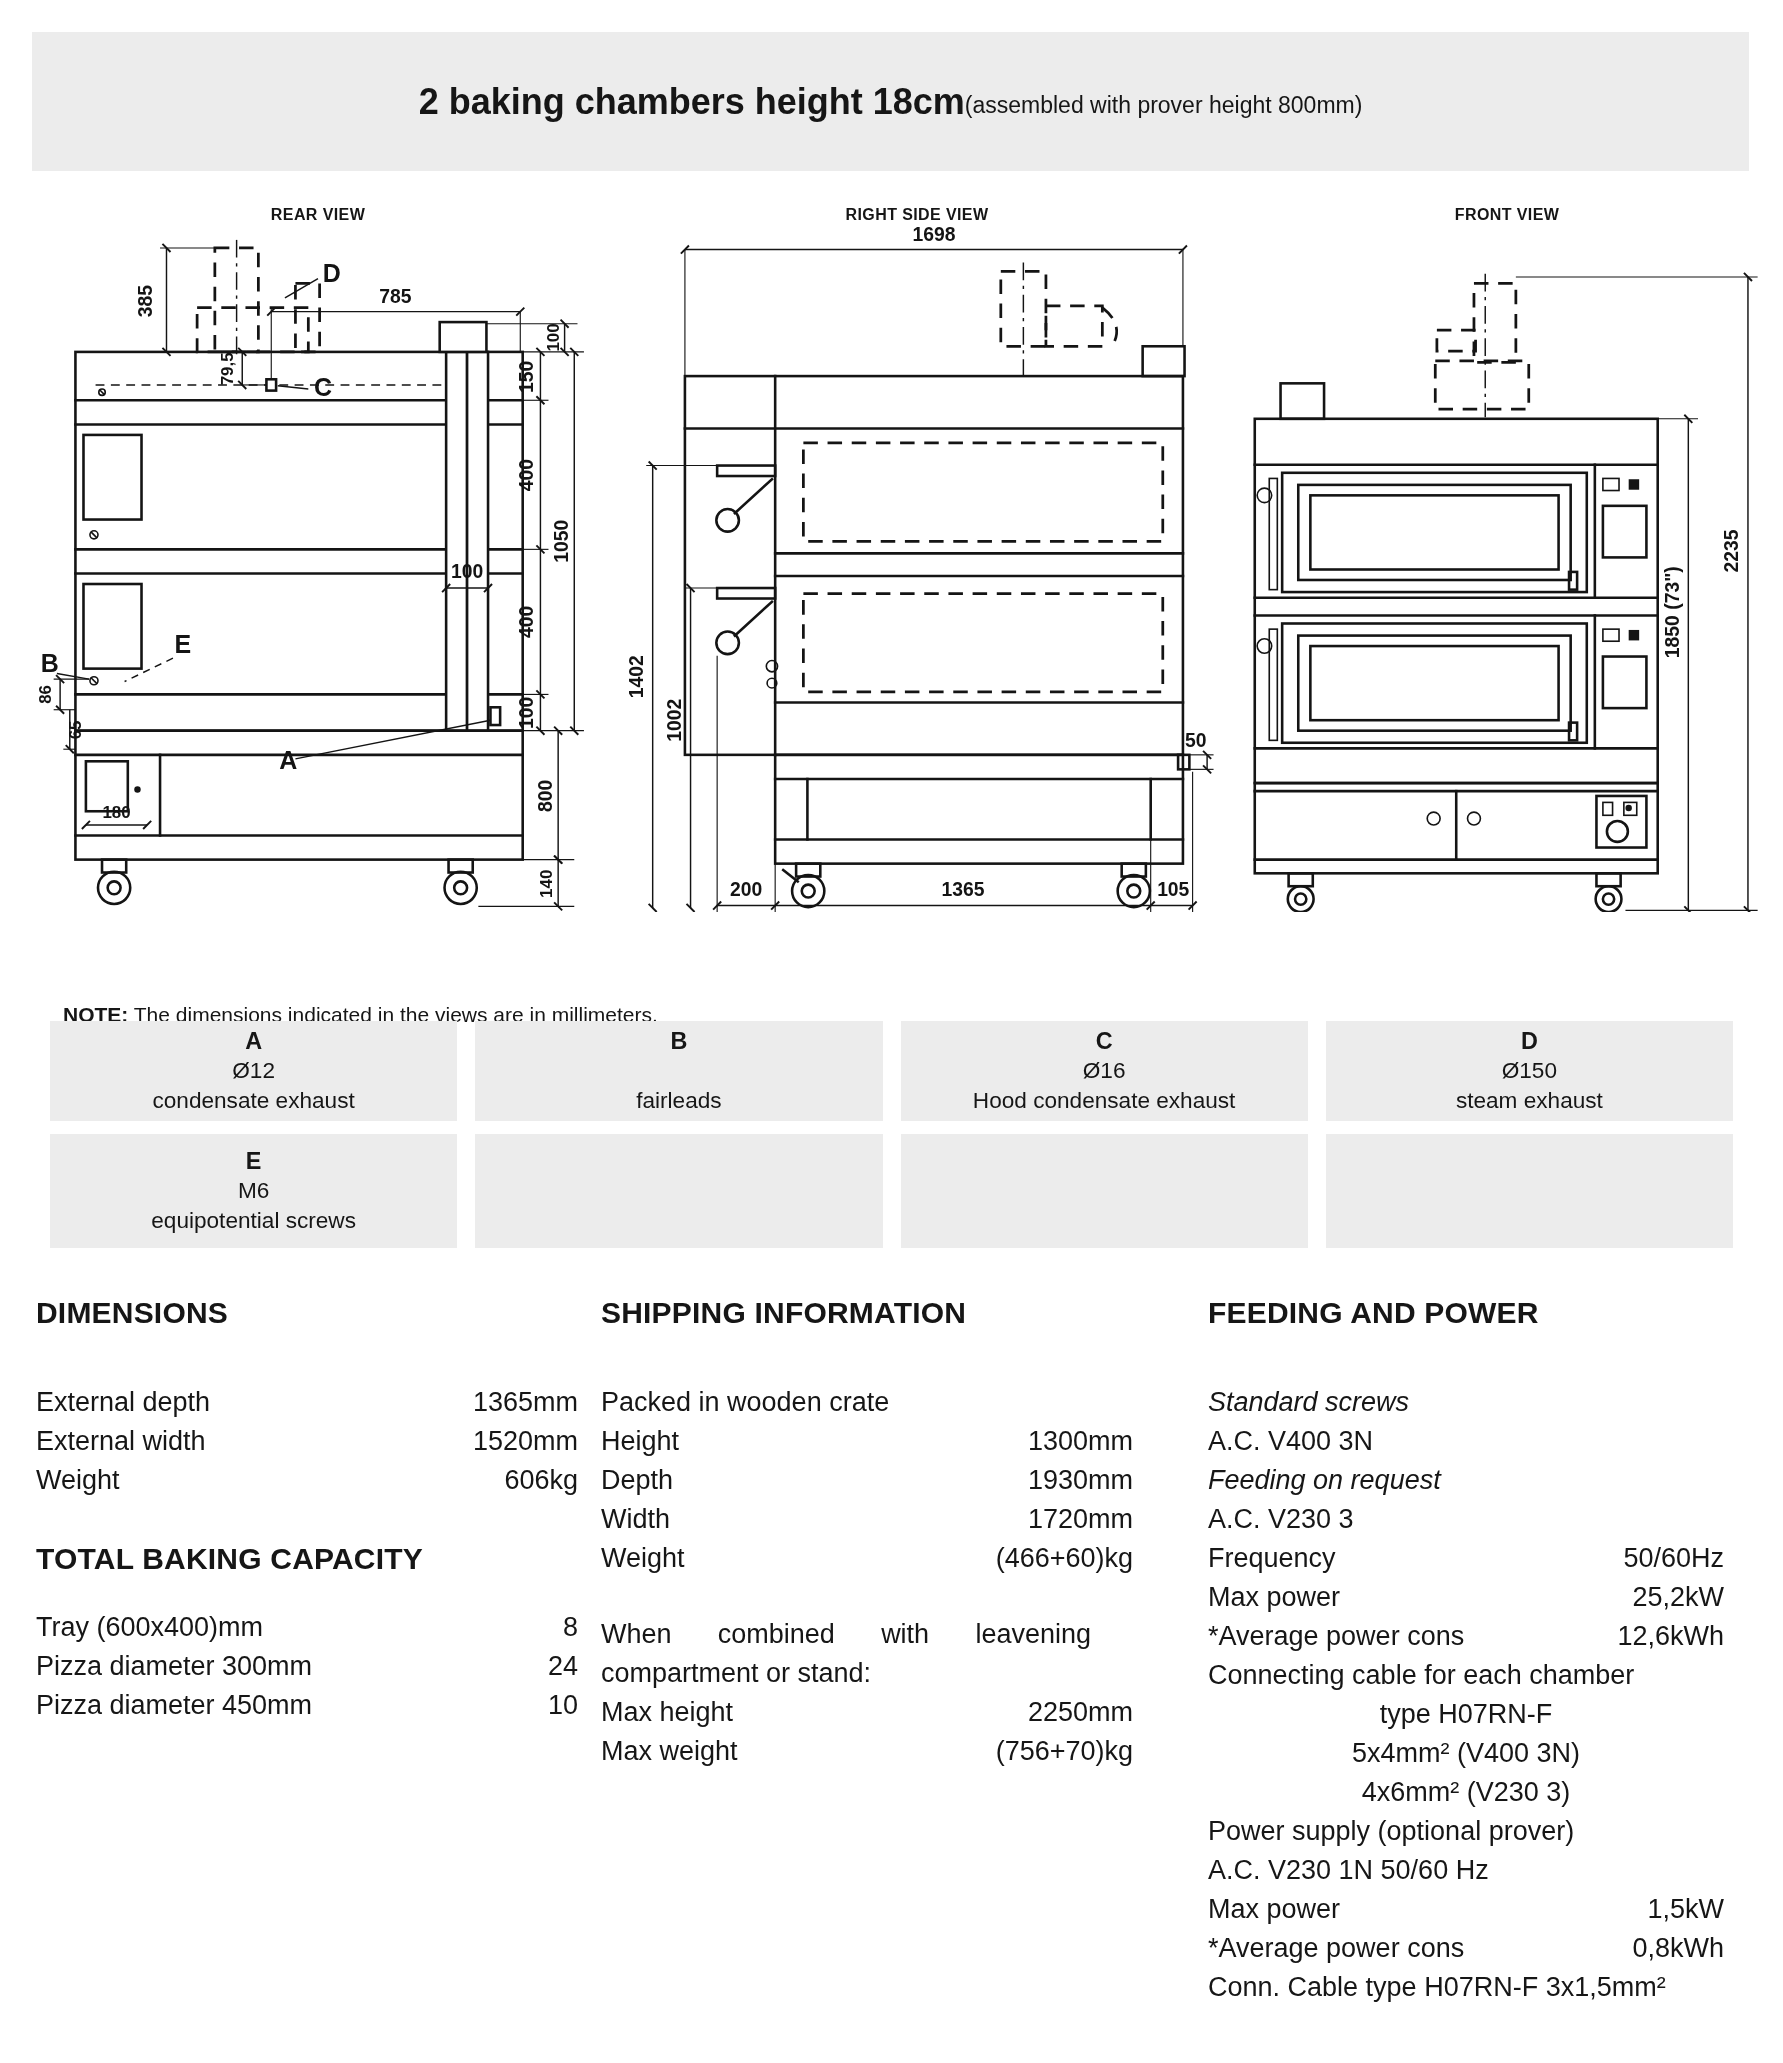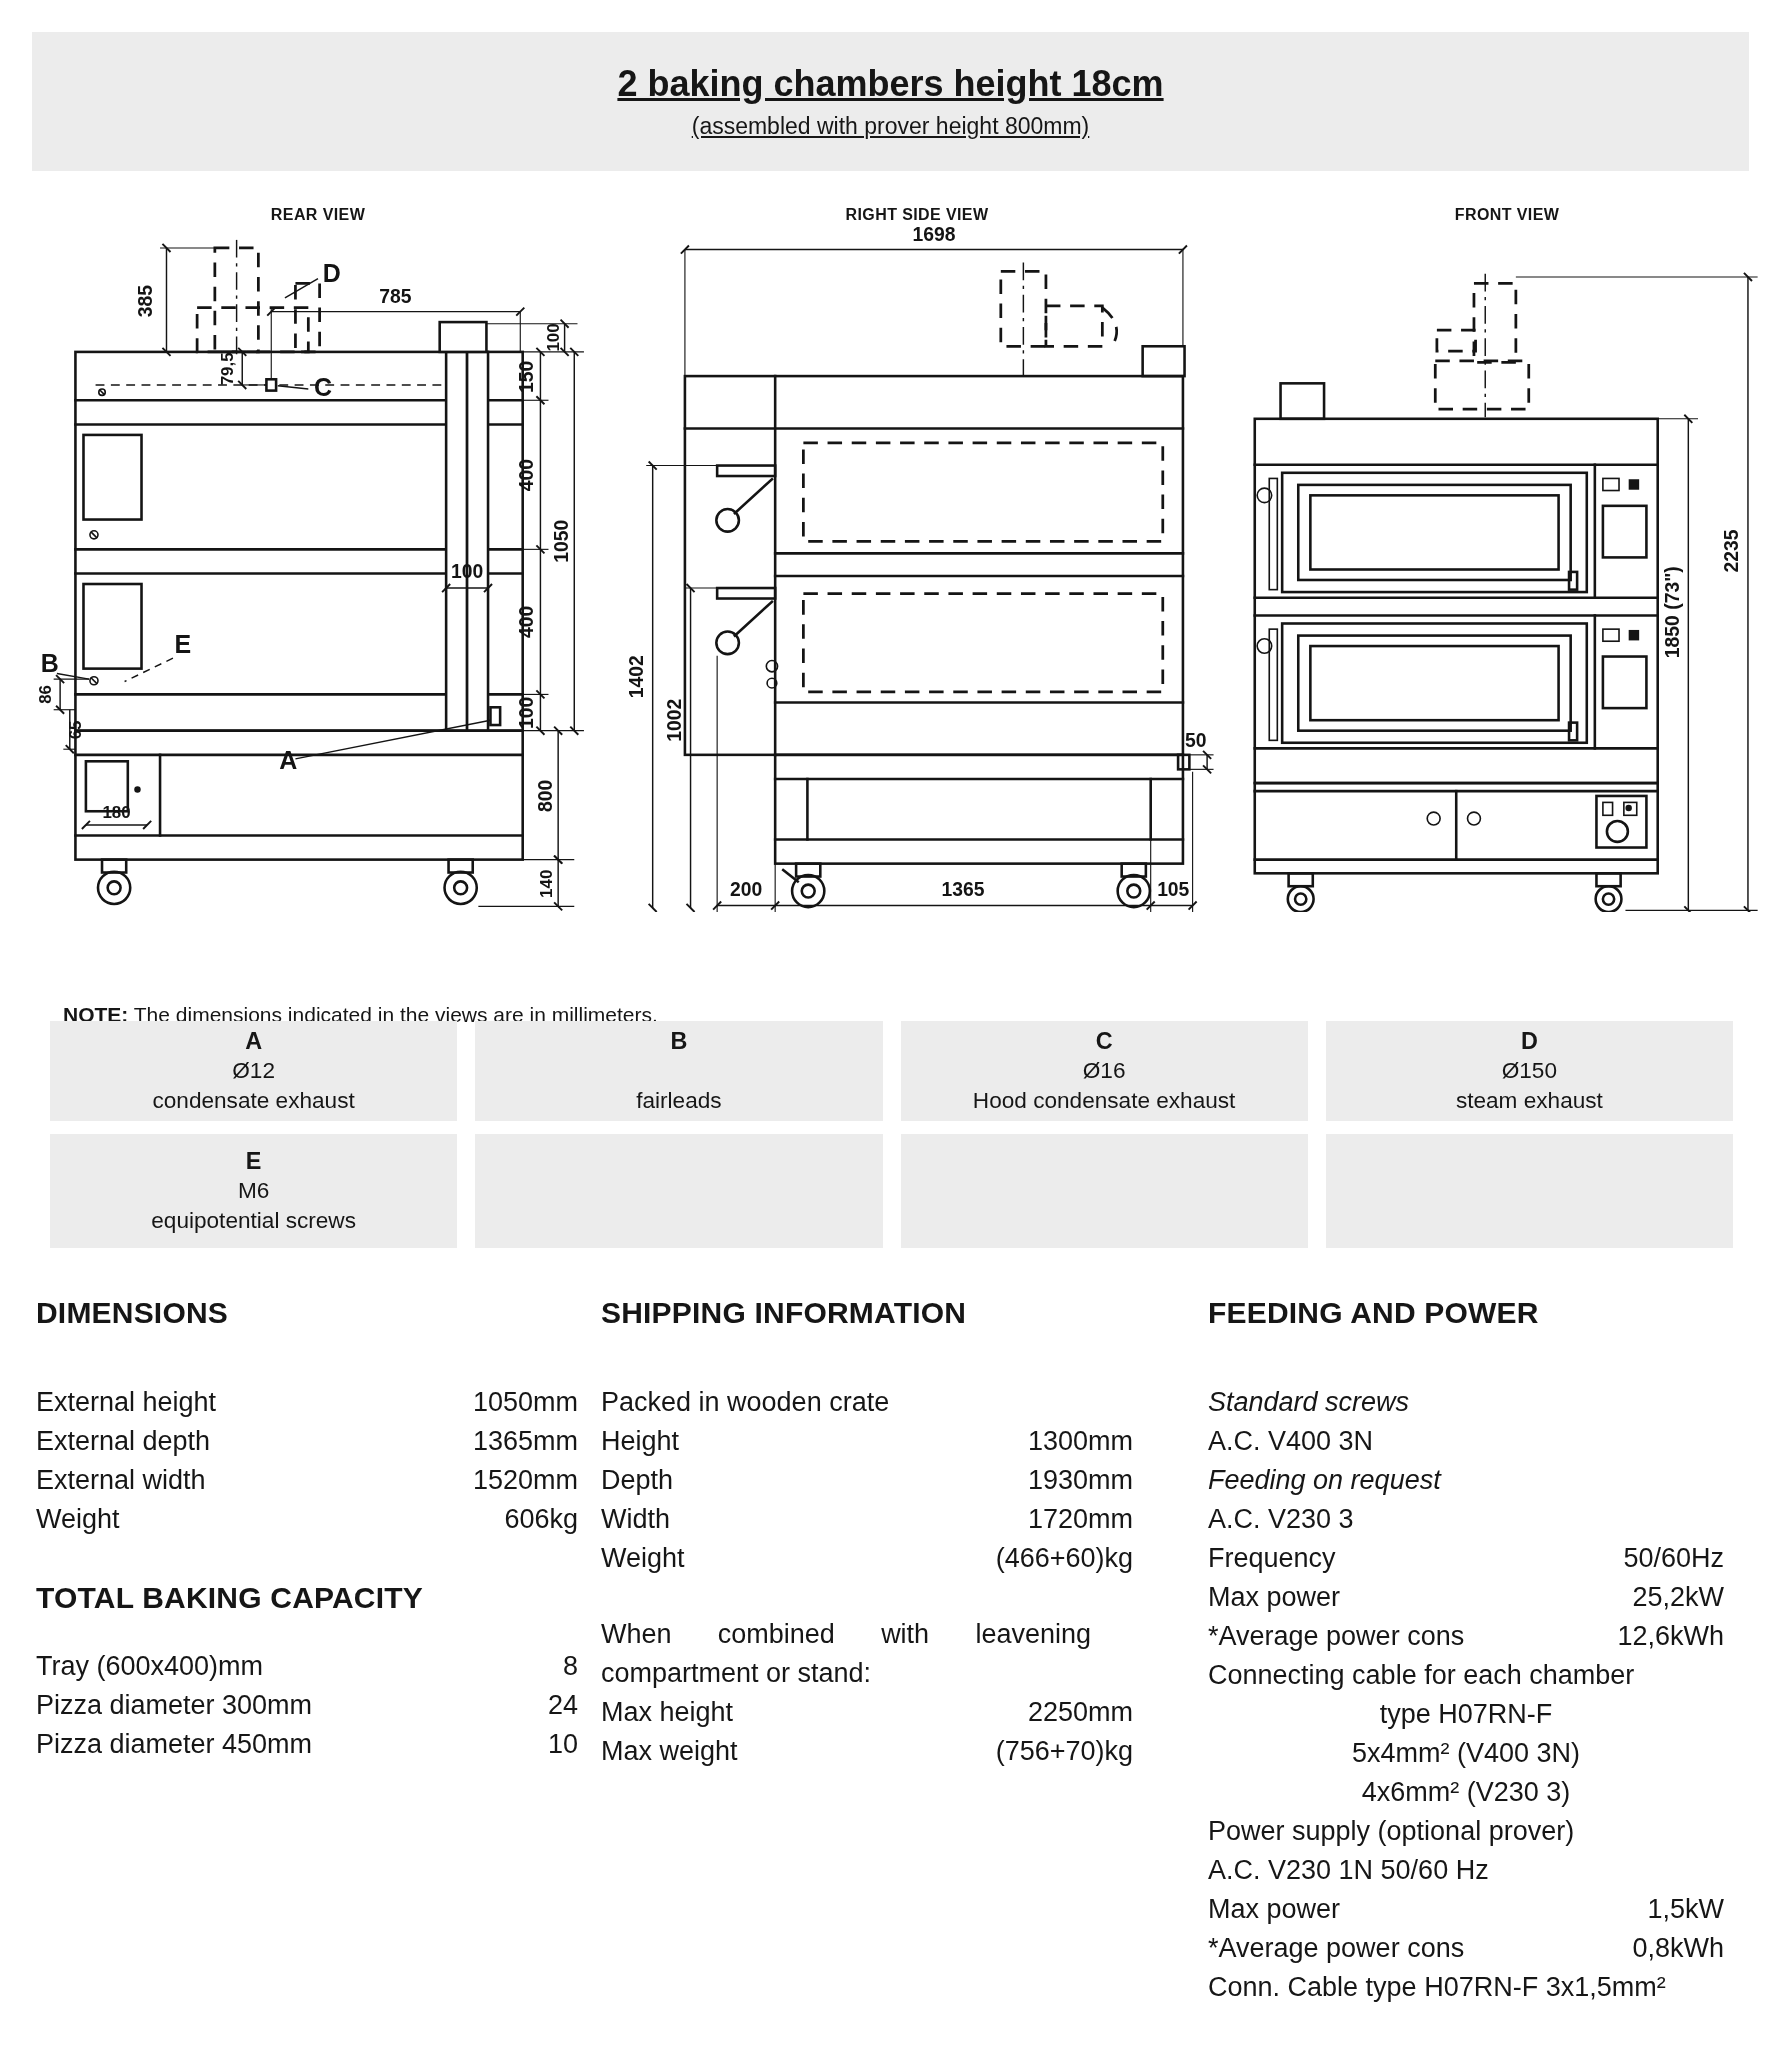--- a/index.html
+++ b/index.html
@@ -3,21 +3,21 @@
 <meta charset="utf-8">
 <style>
   html,body { margin:0; padding:0; }
   body {
     width:1783px; height:2064px; position:relative; background:#ffffff;
     font-family:"Liberation Sans", sans-serif; color:#161616;
     -webkit-font-smoothing:antialiased;
   }
   .banner {
     position:absolute; left:32px; top:32px; width:1717px; height:139px;
-    background:#ececec; display:flex; flex-direction:column; align-items:center; justify-content:center;text-decoration:underline;
+    background:#ececec; display:flex; flex-direction:row; align-items:center; justify-content:center;
   }
   .banner-title { font-size:36px; font-weight:bold; margin:0; letter-spacing:0; }
   .banner-sub { font-size:23px; margin:8px 0 0 0; }
 
   .view { position:absolute; top:206px; }
   .view-title { text-align:center; font-weight:bold; font-size:16px; margin:0 0 3.2px 0; letter-spacing:0.4px; }
   .view svg { display:block; }
 
   
   .ln  { stroke:#141414; stroke-width:3.2; fill:none; stroke-linecap:square; }
@@ -405,24 +405,20 @@
     <span class="desc">equipotential screws</span>
   </div>
   <div class="cell"></div>
   <div class="cell"></div>
   <div class="cell"></div>
 </div>
 
 <section class="speccol col1">
   <h2>DIMENSIONS</h2>
   <div class="srow">
-    <span class="lab">External height</span>
-    <span class="val">1050mm</span>
-  </div>
-  <div class="srow">
     <span class="lab">External depth</span>
     <span class="val">1365mm</span>
   </div>
   <div class="srow">
     <span class="lab">External width</span>
     <span class="val">1520mm</span>
   </div>
   <div class="srow">
     <span class="lab">Weight</span>
     <span class="val">606kg</span>

